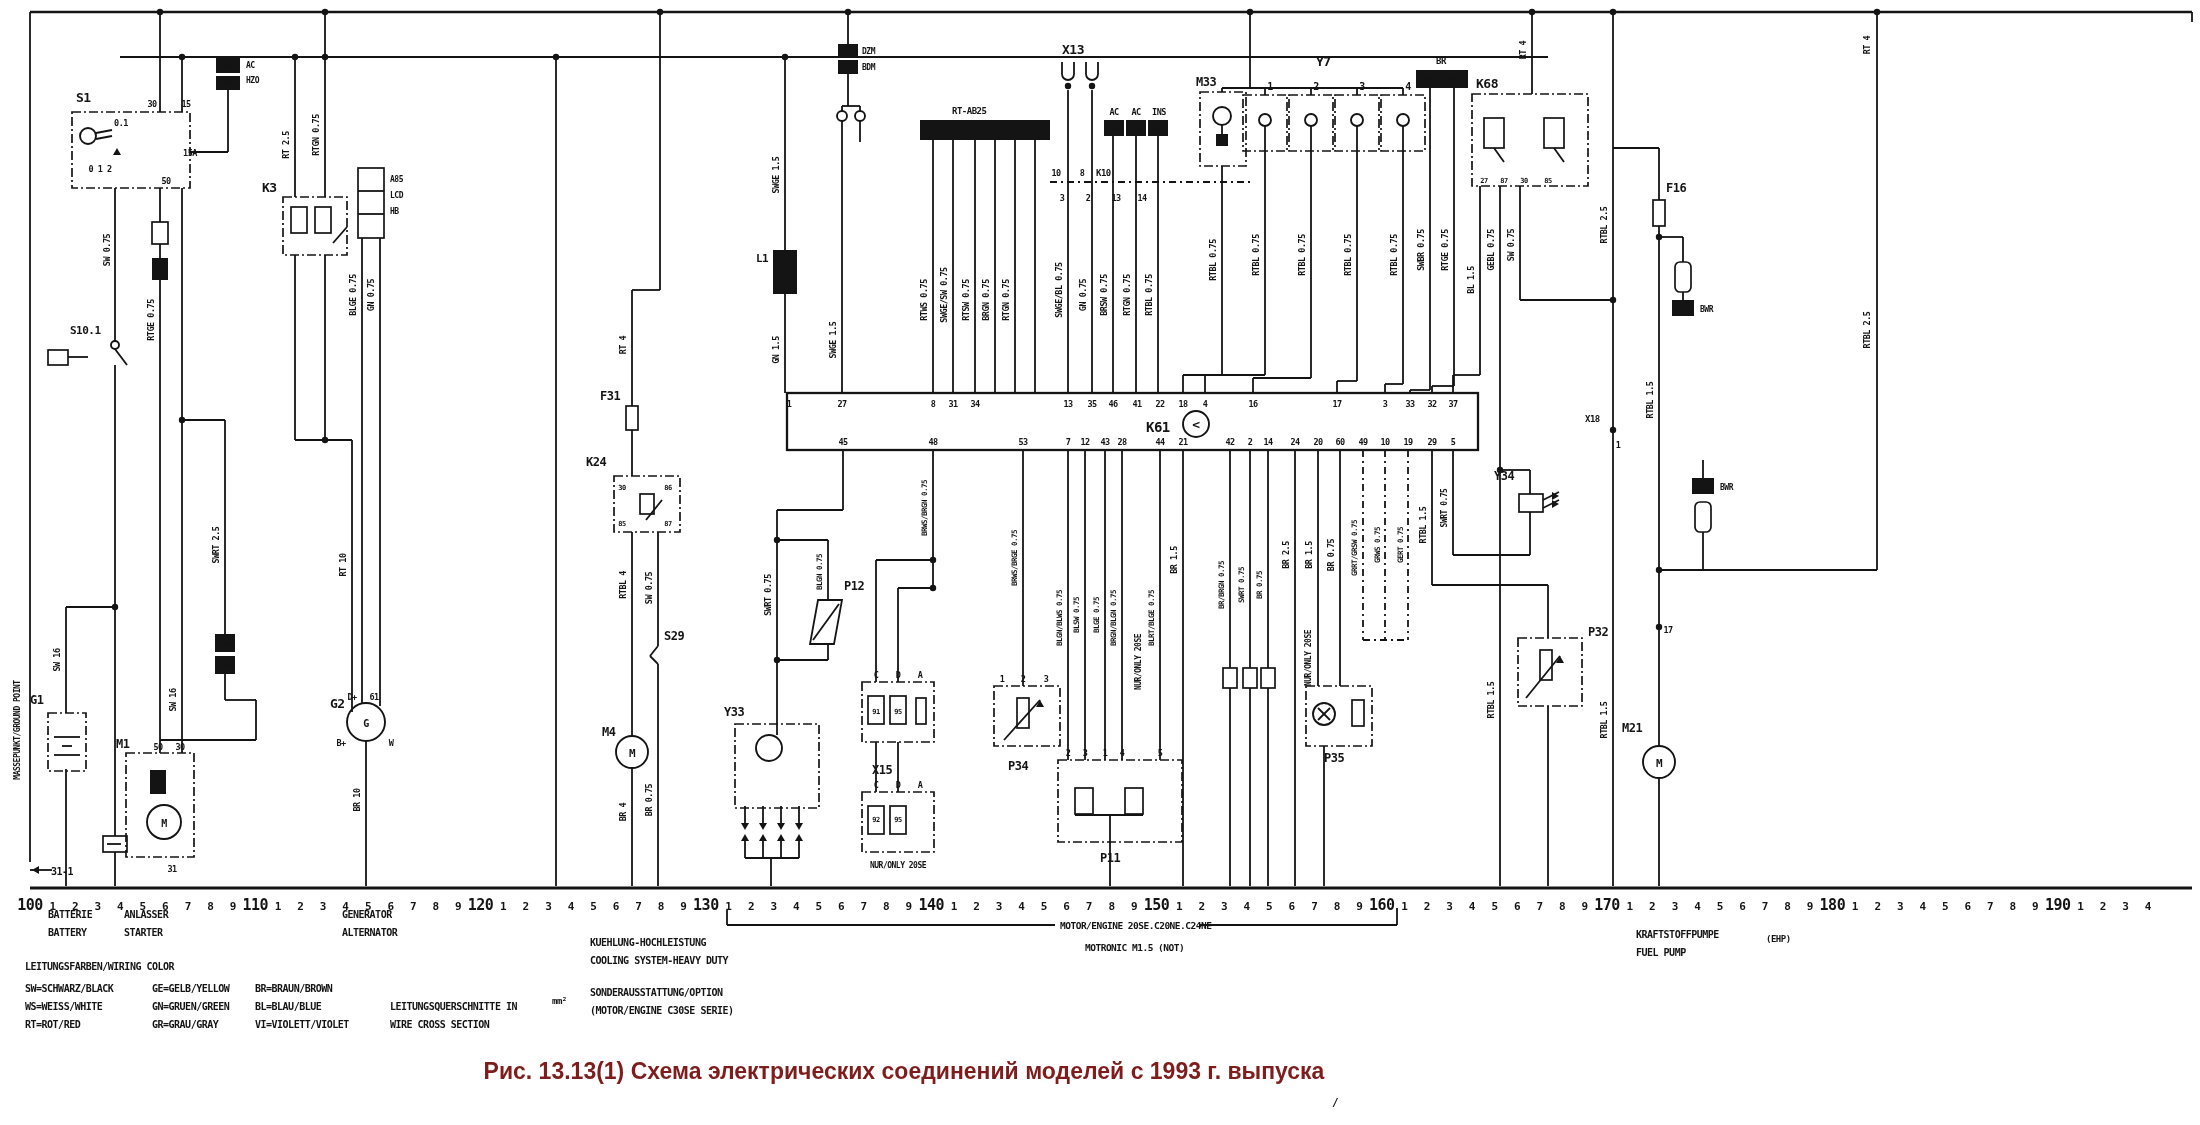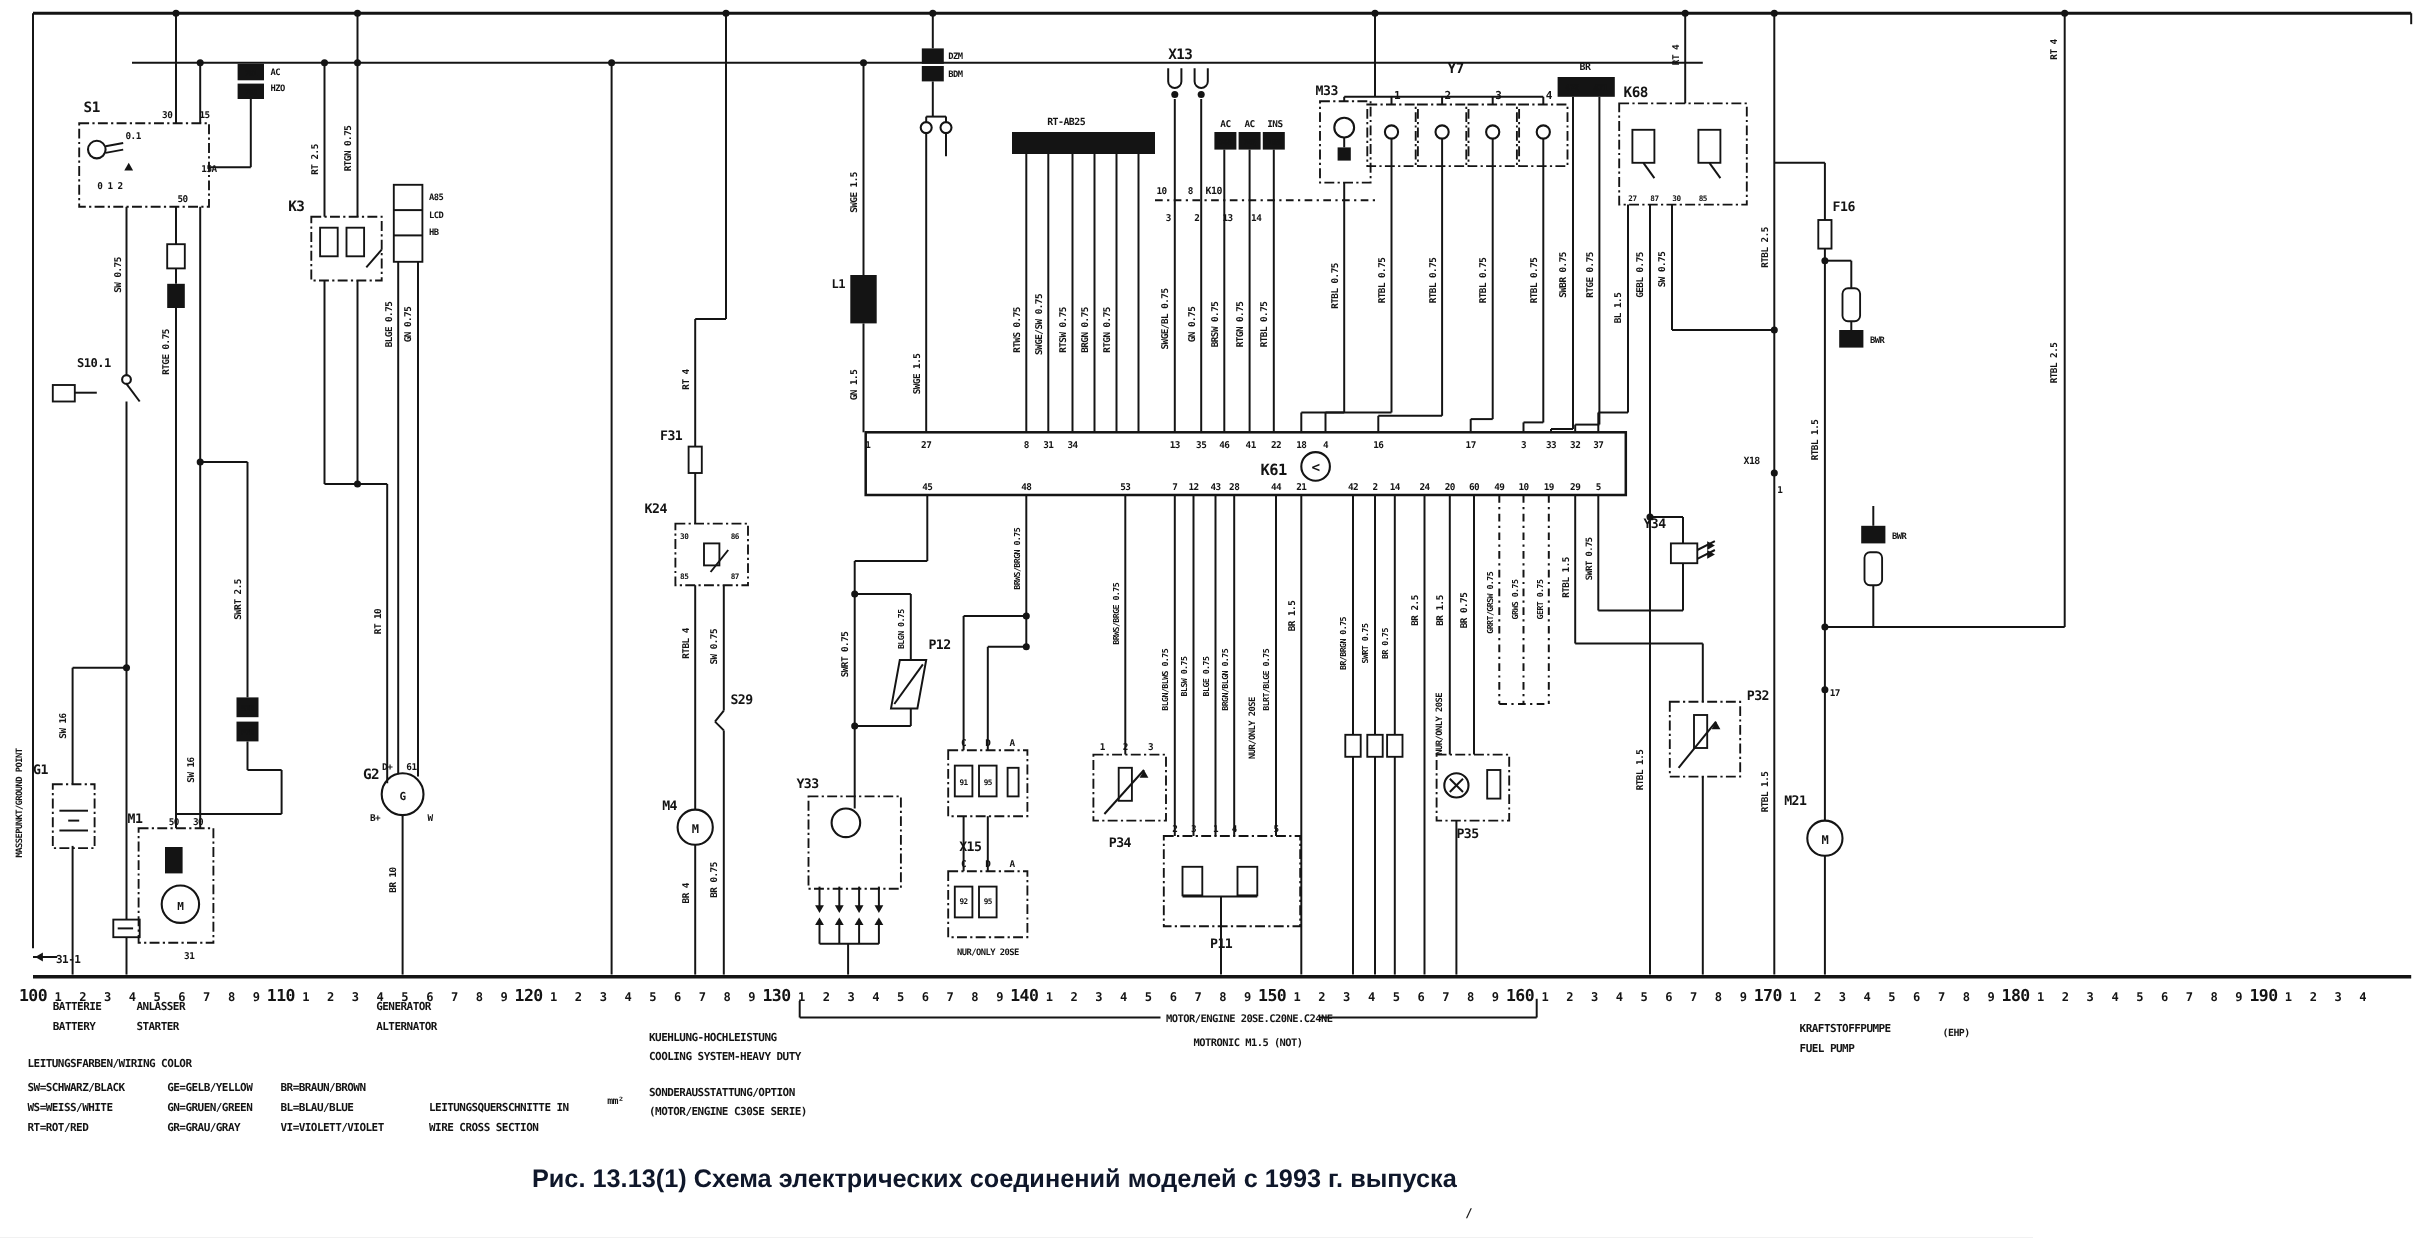--- a/index.html
+++ b/index.html
@@ -1,20 +1,20 @@
 <!DOCTYPE html>
 <html><head>
 <meta charset="utf-8">
 <style>
   html,body{margin:0;padding:0;background:#e8e8e8;}
   .page{position:relative;width:2200px;height:1125px;background:#ffffff;overflow:hidden;}
   svg{position:absolute;left:0;top:0;}
   svg text{font-family:"DejaVu Sans Mono",monospace;font-weight:bold;fill:#141414;letter-spacing:-0.5px;}
   .caption{position:absolute;left:0;top:1058px;width:1808px;text-align:center;
-           font-family:"Liberation Sans",sans-serif;font-weight:bold;font-size:23px;color:#0f172a;}
+           font-family:"Liberation Sans",sans-serif;font-weight:bold;font-size:23px;color:#7f1d1d;}
 </style>
 </head>
 <body>
 
 <div class="page">
   <svg id="diagram-svg" width="2200" height="1125" viewBox="0 0 2200 1125">
       <line x1="30" y1="12" x2="2192" y2="12" stroke="#141414" stroke-width="2.6"></line>
       <line x1="30" y1="12" x2="30" y2="862" stroke="#141414" stroke-width="1.8"></line>
       <line x1="30" y1="870" x2="52" y2="870" stroke="#141414" stroke-width="1.8"></line>
       <line x1="120" y1="57" x2="1548" y2="57" stroke="#141414" stroke-width="1.8"></line>

